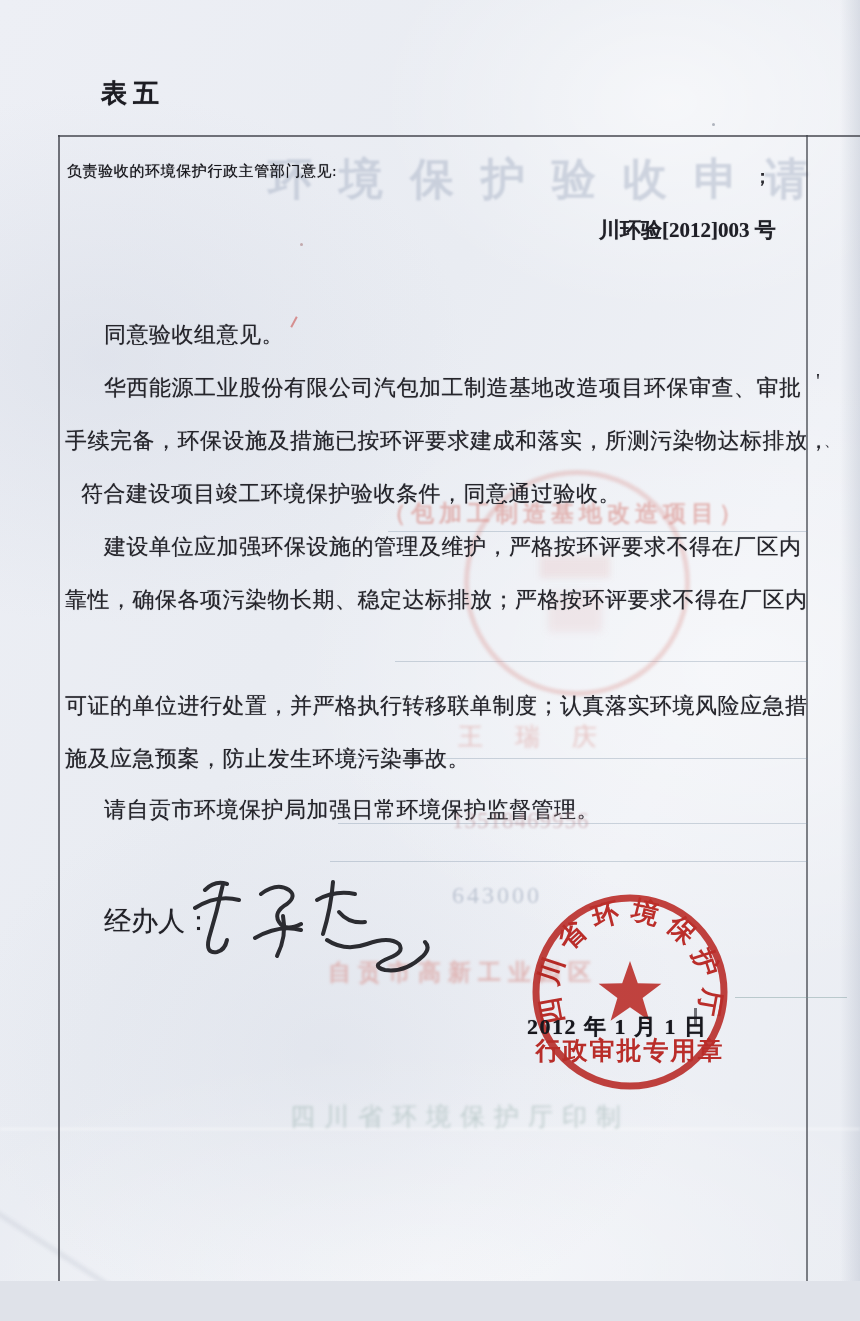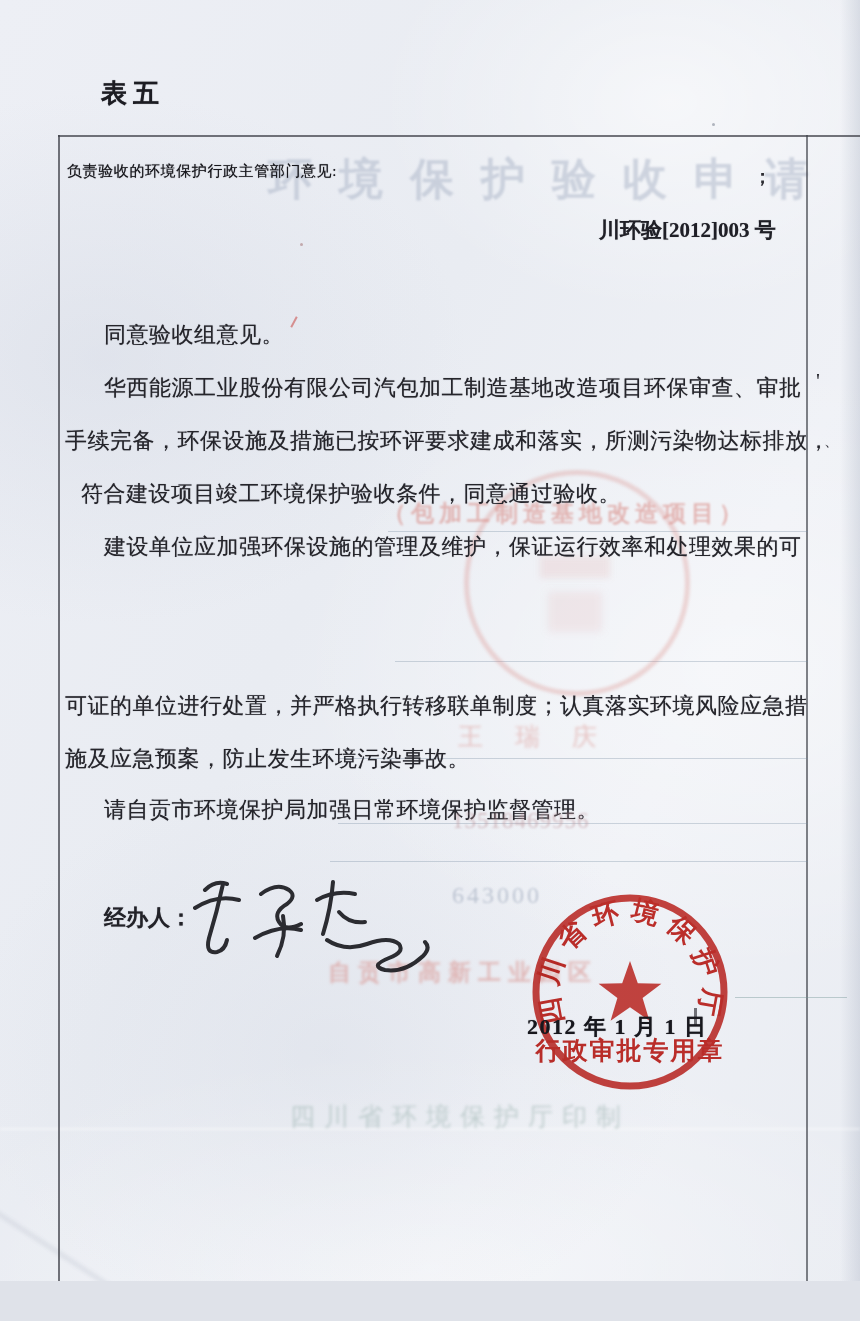--- a/index.html
+++ b/index.html
@@ -15,21 +15,21 @@
       radial-gradient(700px 300px at 50% 99%, rgba(255,255,255,.4), transparent 75%),
       linear-gradient(115deg,#edeff5 0%,#e9ecf2 40%,#eff1f6 70%,#e9ecf2 100%);
   }
   .abs{position:absolute;}
   .nowrap{white-space:nowrap;}
   .borderline{position:absolute;background:rgba(62,64,72,.72);}
   .form-label{font-size:26px;font-weight:700;letter-spacing:6px;color:#1c1c22;text-shadow:0 0 .8px rgba(30,30,38,.7);}
   .section-header{font-size:15px;font-weight:400;letter-spacing:.6px;color:#16161b;text-shadow:0 0 .8px rgba(25,25,32,.75);}
   .doc-number{font-size:21px;font-weight:600;color:#1f1f26;text-shadow:0 0 .7px rgba(30,30,38,.6);}
   .body-line{font-size:22px;font-weight:500;letter-spacing:.5px;color:#25252b;text-shadow:0 0 .8px rgba(35,35,44,.6);white-space:nowrap;}
-  .handler{font-size:22px;font-weight:700;color:#222228;text-shadow:0 0 .8px rgba(35,35,44,.6);}
+  .handler{font-size:27px;font-weight:400;color:#222228;text-shadow:0 0 .8px rgba(35,35,44,.6);}
   .date-line{font-size:22px;font-weight:600;letter-spacing:1.5px;color:#17171d;text-shadow:0 0 .8px rgba(25,25,32,.7);z-index:6;}
   .ghost{color:#aab4c6;white-space:nowrap;}
   .ghost-title{font-size:44px;font-weight:700;letter-spacing:27px;opacity:.5;filter:blur(1.2px);color:#a9b3c6;}
   .ghost-red{color:#d7837c;filter:blur(1.2px);}
   .ghost-gray{color:#a7b1c2;filter:blur(1px);}
   .ghost-green{color:#a3b8b6;filter:blur(1.4px);}
   .ruleline{position:absolute;height:1px;background:rgba(115,137,160,.32);}
   .speck{position:absolute;width:3px;height:3px;border-radius:50%;}
   .seal-wrap{z-index:5;mix-blend-mode:multiply;}
   .crease{position:absolute;pointer-events:none;}
@@ -71,21 +71,22 @@
 
   <div class="abs ghost-red nowrap" style="left:383px;top:498px;font-size:23px;font-weight:700;letter-spacing:5px;opacity:.55;">（包加工制造基地改造项目）</div>
 
   <div class="abs body-line" style="left:104px;top:320px;">同意验收组意见。</div>
   <div class="abs" style="left:293px;top:316px;width:2px;height:12px;background:rgba(200,70,65,.55);transform:rotate(28deg);"></div>
   <div class="abs body-line" style="left:104px;top:373px;">华西能源工业股份有限公司汽包加工制造基地改造项目环保审查、审批</div>
   <div class="abs" style="left:816px;top:368px;font-size:22px;color:#2a2a30;">'</div>
   <div class="abs body-line" style="left:65px;top:426px;">手续完备，环保设施及措施已按环评要求建成和落实，所测污染物达标排放，</div>
   <div class="abs" style="left:824px;top:432px;font-size:15px;color:#3a3a42;">、</div>
   <div class="abs body-line" style="left:81px;top:479px;">符合建设项目竣工环境保护验收条件，同意通过验收。</div>
-  <div class="abs body-line" style="left:104px;top:532px;">建设单位应加强环保设施的管理及维护，保证运行效率和处理效果的可</div>
+  <div class="abs body-line" style="left:104px;top:532px;">建设单位应加强环保设施的管理及维护，严格按环评要求不得在厂区内</div>
+  <div class="abs body-line" style="left:65px;top:585px;">靠性，确保各项污染物长期、稳定达标排放；严格按环评要求不得在厂区内</div>
   <div class="abs body-line" style="left:65px;top:691px;">可证的单位进行处置，并严格执行转移联单制度；认真落实环境风险应急措</div>
   <div class="abs body-line" style="left:65px;top:744px;">施及应急预案，防止发生环境污染事故。</div>
   <div class="abs body-line" style="left:104px;top:795px;">请自贡市环境保护局加强日常环境保护监督管理。</div>
 
   <div class="abs ghost-red nowrap" style="left:458px;top:720px;font-size:25px;letter-spacing:32px;opacity:.42;filter:blur(1.4px);">王瑞庆</div>
   <div class="abs nowrap" style="left:452px;top:808px;font-size:23px;letter-spacing:1px;color:#bf9aa0;opacity:.6;filter:blur(1.2px);">13518469956</div>
   <div class="abs ghost-gray nowrap" style="left:452px;top:882px;font-size:24px;letter-spacing:3px;opacity:.65;">643000</div>
   <div class="abs ghost-red nowrap" style="left:328px;top:957px;font-size:23px;font-weight:700;letter-spacing:7px;opacity:.5;filter:blur(1.5px);">自贡市高新工业园区</div>
   <div class="abs" style="left:694px;top:1008px;width:3px;height:18px;background:rgba(45,45,52,.65);"></div>
   <div class="abs ghost-green nowrap" style="left:290px;top:1100px;font-size:25px;letter-spacing:9px;opacity:.6;">四川省环境保护厅印制</div>

